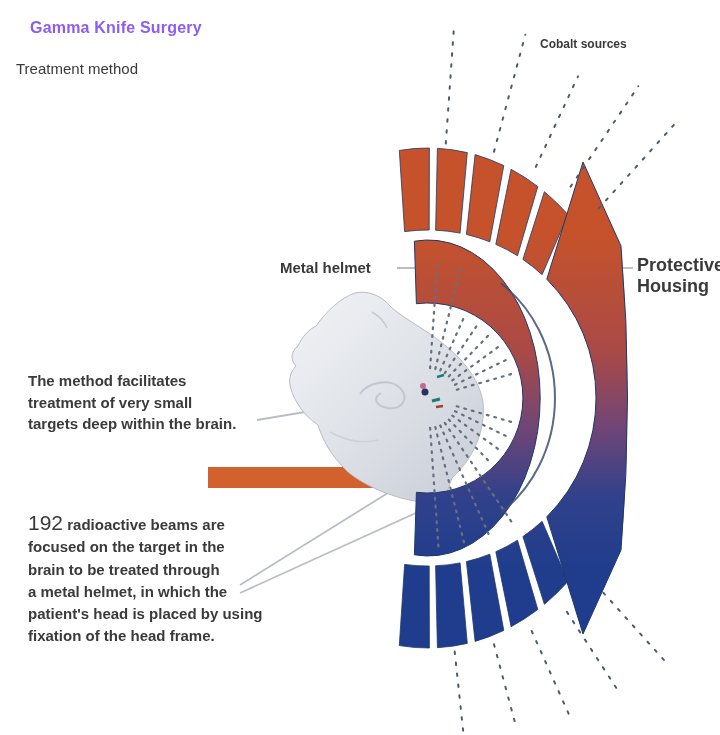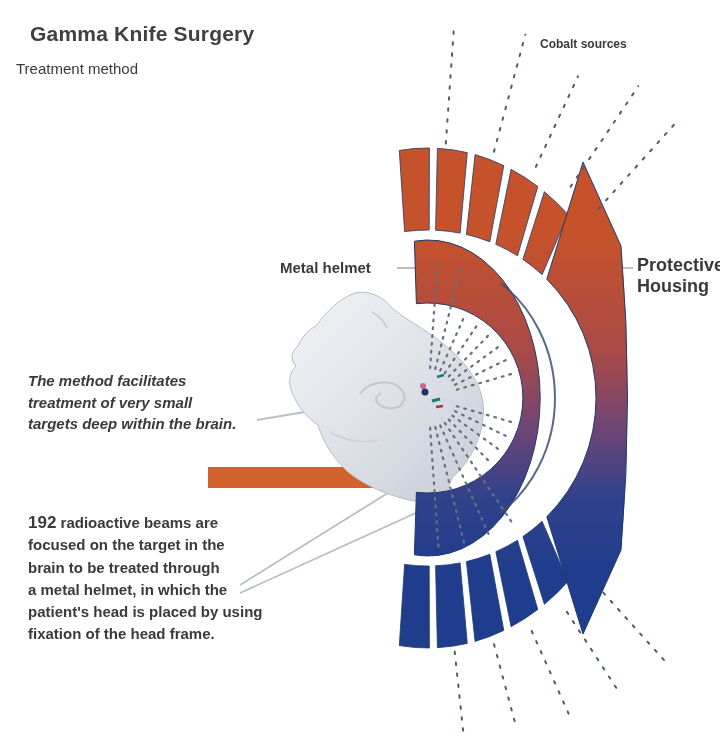--- a/index.html
+++ b/index.html
@@ -8,29 +8,29 @@
     --bar-orange:#D2622D;
     --text:#3A3A3A;
   }
   html,body{margin:0;padding:0;background:#fff;}
   .canvas{
     position:relative;width:720px;height:735px;background:#fff;overflow:hidden;
     font-family:"Liberation Sans","DejaVu Sans",sans-serif;color:var(--text);
   }
   .canvas svg{position:absolute;left:0;top:0;}
   .txt{position:absolute;white-space:pre-line;line-height:20.5px;font-size:15px;font-weight:600;}
-  .page-title{position:absolute;left:30px;top:8px;font-size:21px;font-weight:700;letter-spacing:.2px;color:#404040;}
+  .page-title{position:absolute;left:30px;top:8px;font-size:16px;font-weight:700;letter-spacing:.2px;color:#8b5cf6;}
   .treatment-heading{position:absolute;left:16px;top:60px;font-size:15px;font-weight:400;}
   .intro-body{left:28px;top:84px;width:265px;}
   .label-cobalt{position:absolute;left:540px;top:37px;font-size:12px;font-weight:600;}
   .label-helmet{position:absolute;left:280px;top:259px;width:113px;font-size:15px;font-weight:600;}
   .label-housing{position:absolute;left:637px;top:255px;font-size:18px;font-weight:600;white-space:pre-line;line-height:21px;}
-  .target-note{left:28px;top:370px;line-height:21.5px;font-style:italic;}
+  .target-note{left:28px;top:370px;line-height:21.5px;}
   .beams-note{position:absolute;left:28px;top:512px;width:290px;font-size:15px;font-weight:600;line-height:22.3px;}
-  .beams-note .count{font-size:17px;font-weight:700;}
+  .beams-note .count{font-size:21px;font-weight:400;}
   .beams-note .rest{white-space:pre-line;text-align:right;}
 </style>
 </head>
 <body>
 
 <div class="canvas">
 
   <svg width="720" height="735" viewBox="0 0 720 735">
     <defs>
       <linearGradient id="gOB" x1="0" y1="235" x2="0" y2="570" gradientUnits="userSpaceOnUse">

